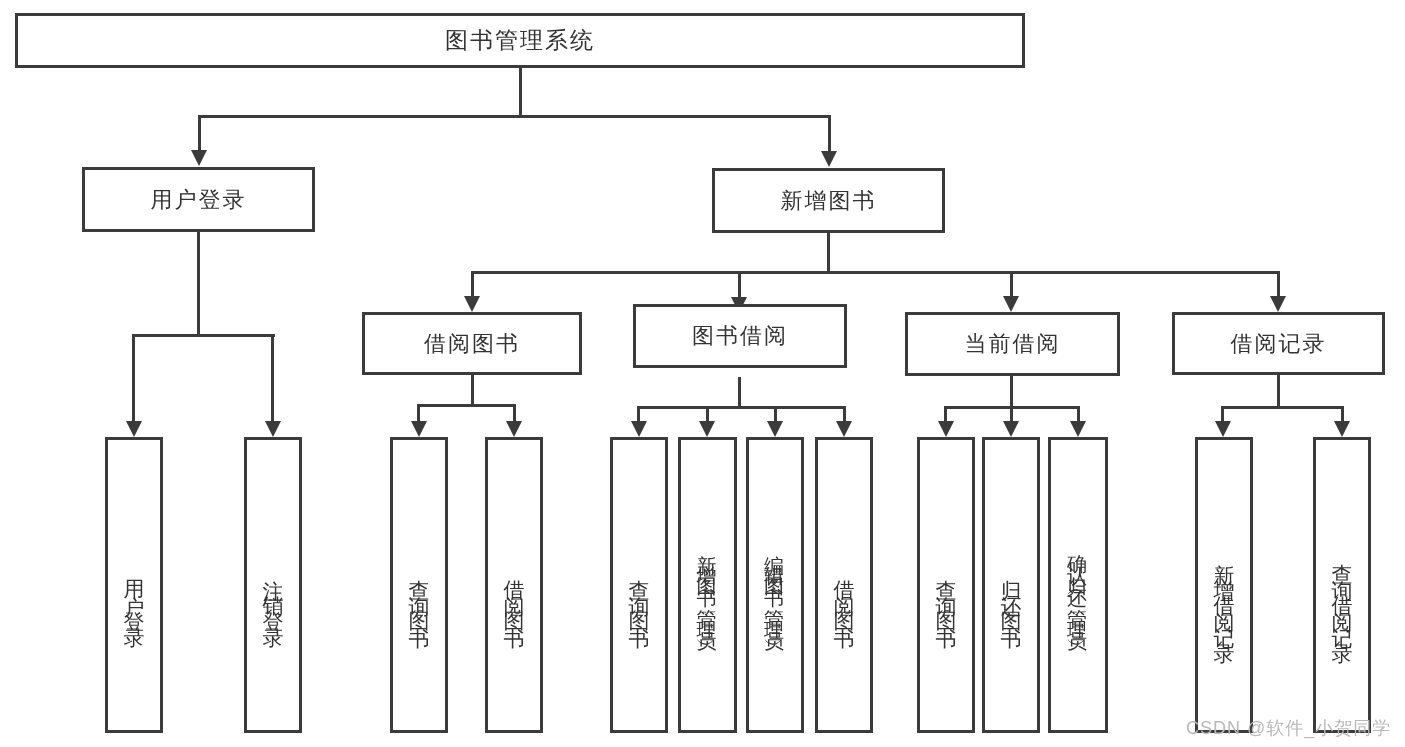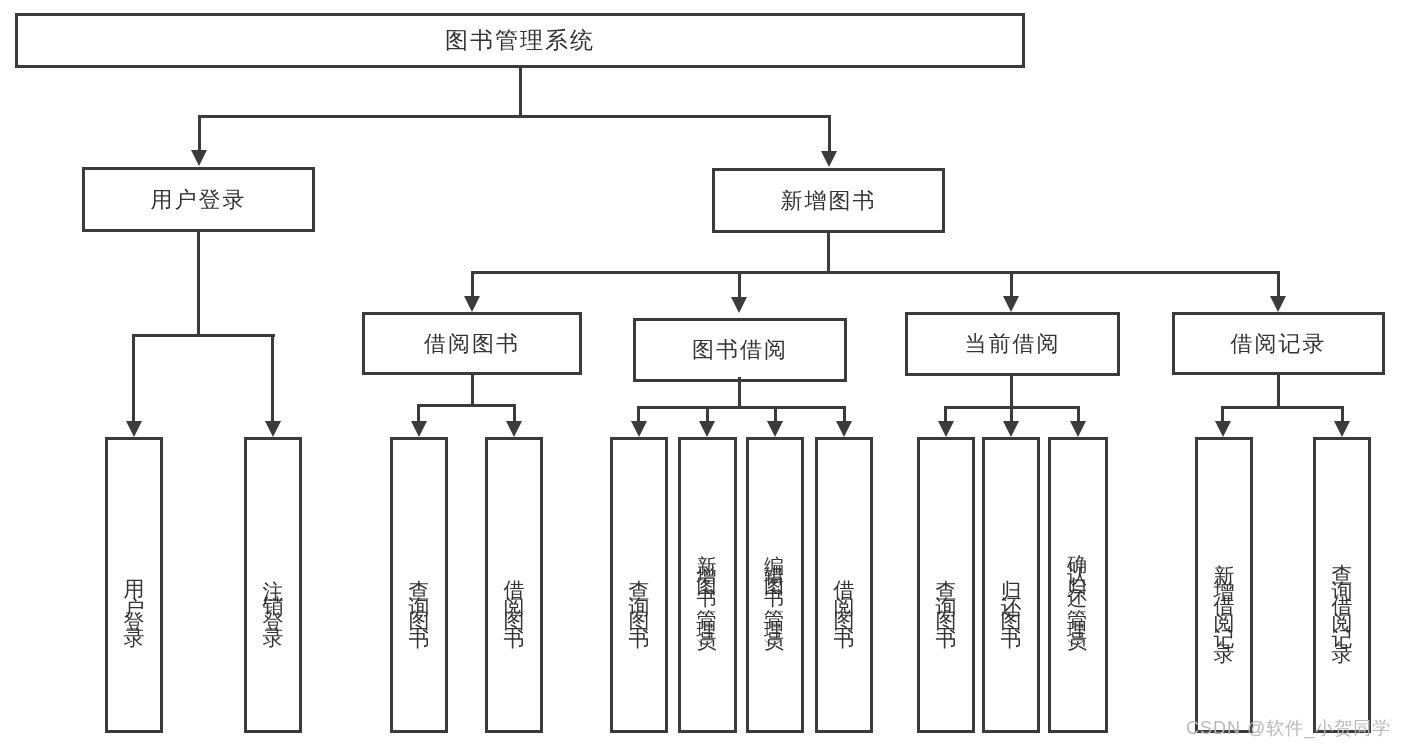--- a/index.html
+++ b/index.html
@@ -63,21 +63,21 @@
   <div class="vline" style="left:471px;top:272px;height:26px;"></div>
   <div class="ah" style="left:464px;top:296px;"></div>
   <div class="vline" style="left:738px;top:272px;height:27px;"></div>
   <div class="ah" style="left:731px;top:297px;"></div>
   <div class="vline" style="left:1010px;top:272px;height:26px;"></div>
   <div class="ah" style="left:1003px;top:296px;"></div>
   <div class="vline" style="left:1277px;top:272px;height:26px;"></div>
   <div class="ah" style="left:1270px;top:296px;"></div>
 
   <div class="node" style="left:362px;top:312px;width:220px;height:63px;">借阅图书</div>
-  <div class="node" style="left:633px;top:318px;width:214px;height:64px;">图书借阅</div>
+  <div class="node" style="left:633px;top:304px;width:214px;height:64px;">图书借阅</div>
   <div class="node" style="left:905px;top:312px;width:215px;height:64px;">当前借阅</div>
   <div class="node" style="left:1172px;top:312px;width:213px;height:63px;">借阅记录</div>
 
   <div class="vline" style="left:471px;top:375px;height:32px;"></div>
   <div class="hline" style="left:417px;top:404px;width:99px;"></div>
   <div class="vline" style="left:417px;top:405px;height:18px;"></div>
   <div class="ah" style="left:411px;top:421px;"></div>
   <div class="vline" style="left:513px;top:405px;height:18px;"></div>
   <div class="ah" style="left:506px;top:421px;"></div>
 

